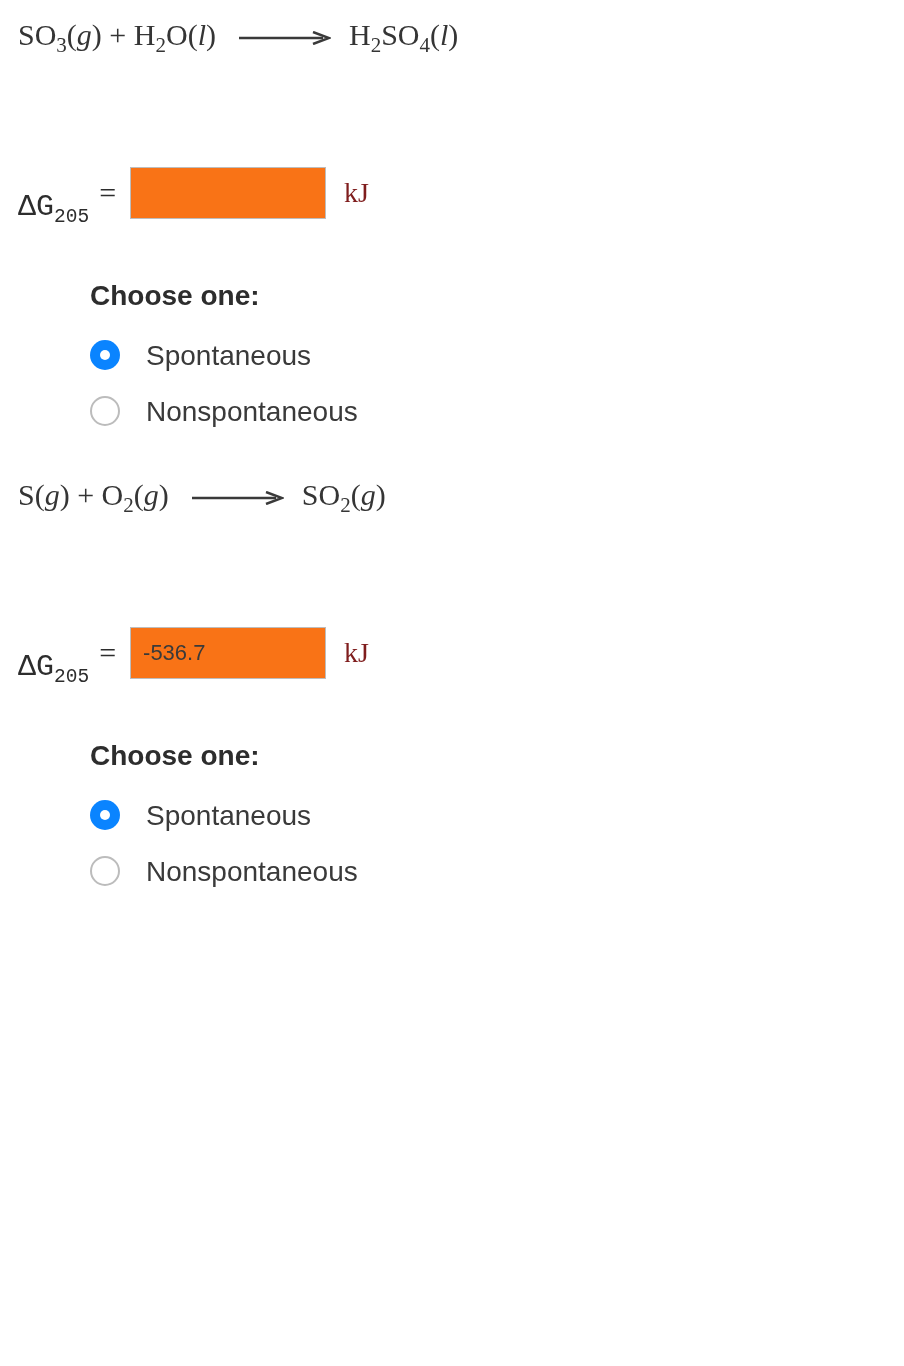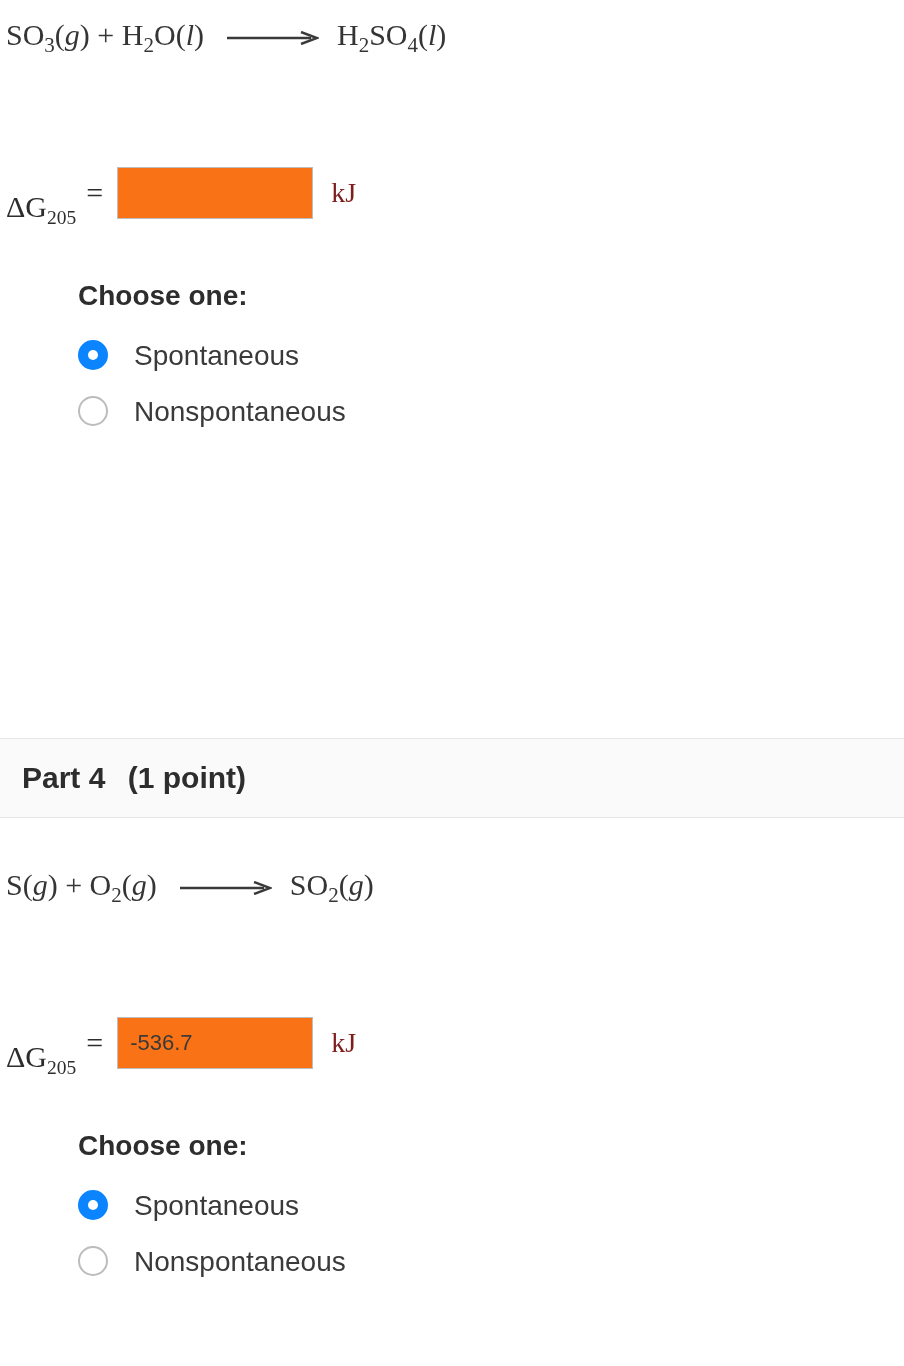--- a/index.html
+++ b/index.html
@@ -10,21 +10,21 @@
     color: #2b2b2b;
     font-size: 26px;
     -webkit-font-smoothing: antialiased;
   }
   .page {
     width: 904px;
     box-sizing: border-box;
     padding: 0;
   }
   .section {
-    padding: 0 18px 0 6px;
+    padding: 0 18px 0 18px;
   }
   .equation {
     font-family: "Cambria Math", "STIXGeneral", "Georgia", serif;
     font-size: 30px;
     margin: 18px 0 10px 0;
     color: #353535;
   }
   .equation .phase {
     font-style: italic;
   }
@@ -39,21 +39,21 @@
     margin: 0 10px 0 16px;
   }
   .arrow svg { display: block; }
   .dg-row {
     display: flex;
     align-items: center;
     margin-top: 110px;
     margin-bottom: 20px;
   }
   .dg-label {
-    font-family: Liberation Serif, serif;
+    font-family: Liberation Mono, monospace;
     font-size: 30px;
     color: #2d2d2d;
     white-space: nowrap;
     margin-top: 28px;
   }
   .dg-label sub { font-size: 65%; vertical-align: sub; line-height: 0; }
   .equals {
     font-family: "Cambria Math", "STIXGeneral", "Georgia", serif;
     font-size: 30px;
     margin: 0 14px 0 10px;
@@ -175,24 +175,20 @@
           </span>
         <span class="option-label">Spontaneous</span>
       </div>
       <div class="option-row">
         <span class="radio unchecked"></span>
         <span class="option-label">Nonspontaneous</span>
       </div>
     </div>
   </div>
 
-  <div class="part-header">
-    <span>Part 4</span>
-    <span class="points">(1 point)</span>
-  </div>
 
   <div class="section sec4">
 
     <div class="equation">
       <span>S</span><span>(</span><span class="phase">g</span><span>)</span>
       <span> </span><span>+</span><span> </span>
       <span>O</span><sub>2</sub><span>(</span><span class="phase">g</span><span>)</span>
       <span class="arrow">
         <svg width="92" height="14" viewBox="0 0 92 14">
           <line x1="0" y1="7" x2="84" y2="7" stroke="#3a3a3a" stroke-width="2.5"></line>

